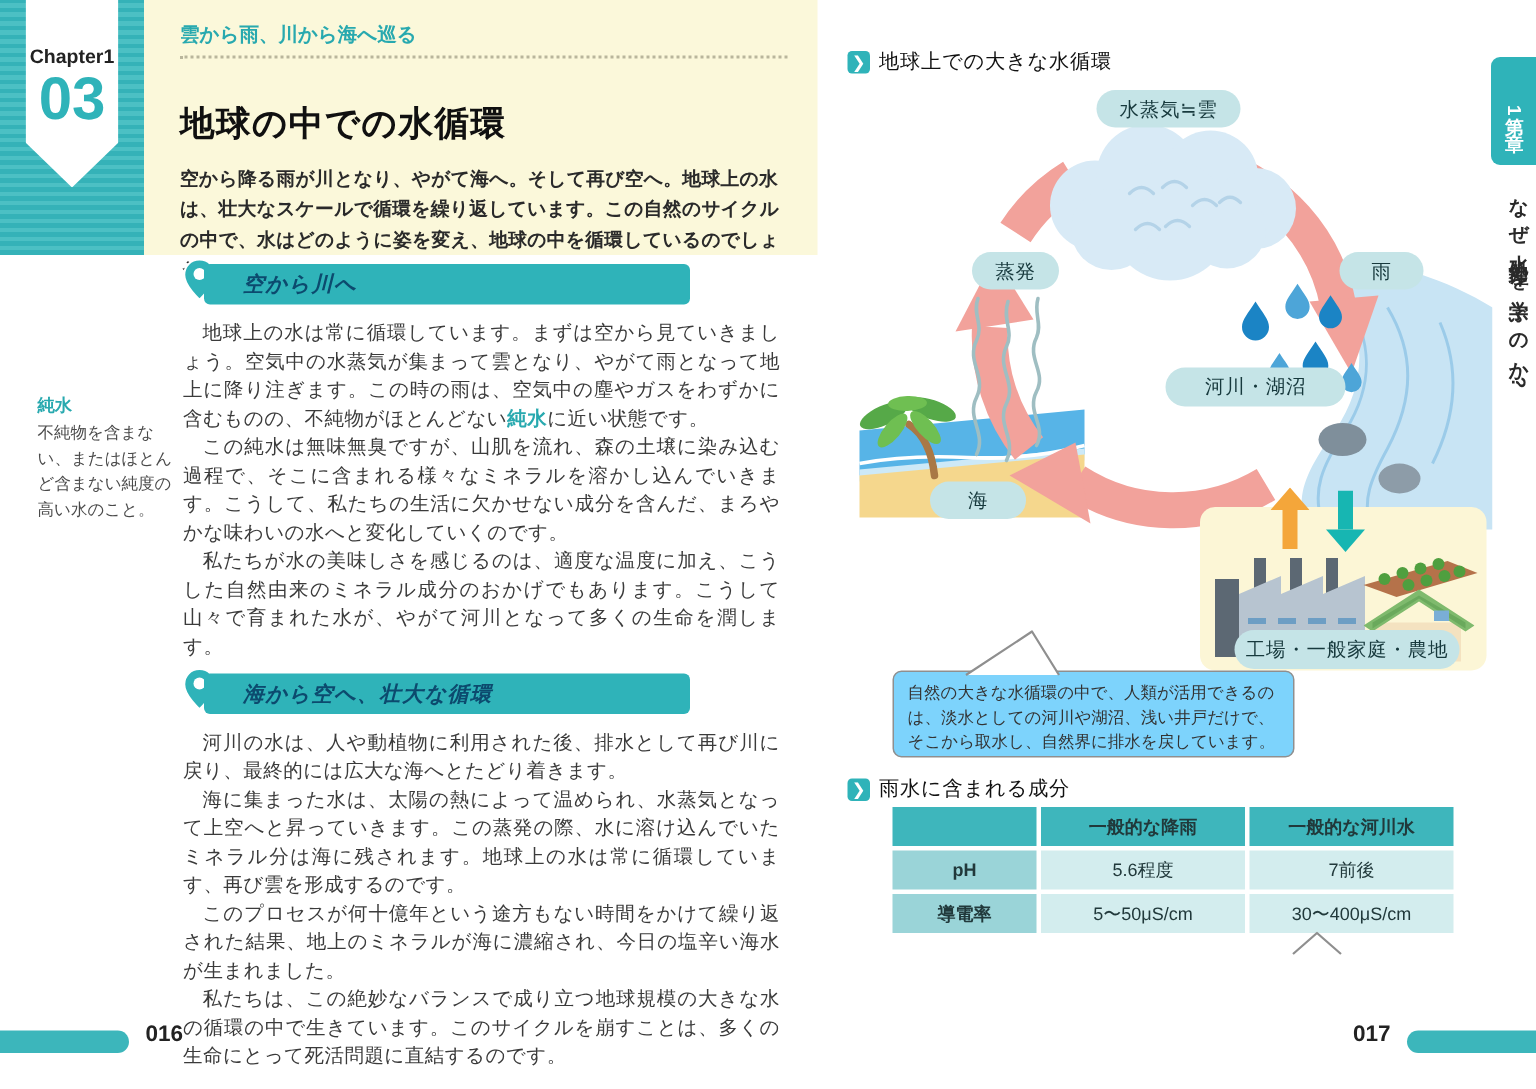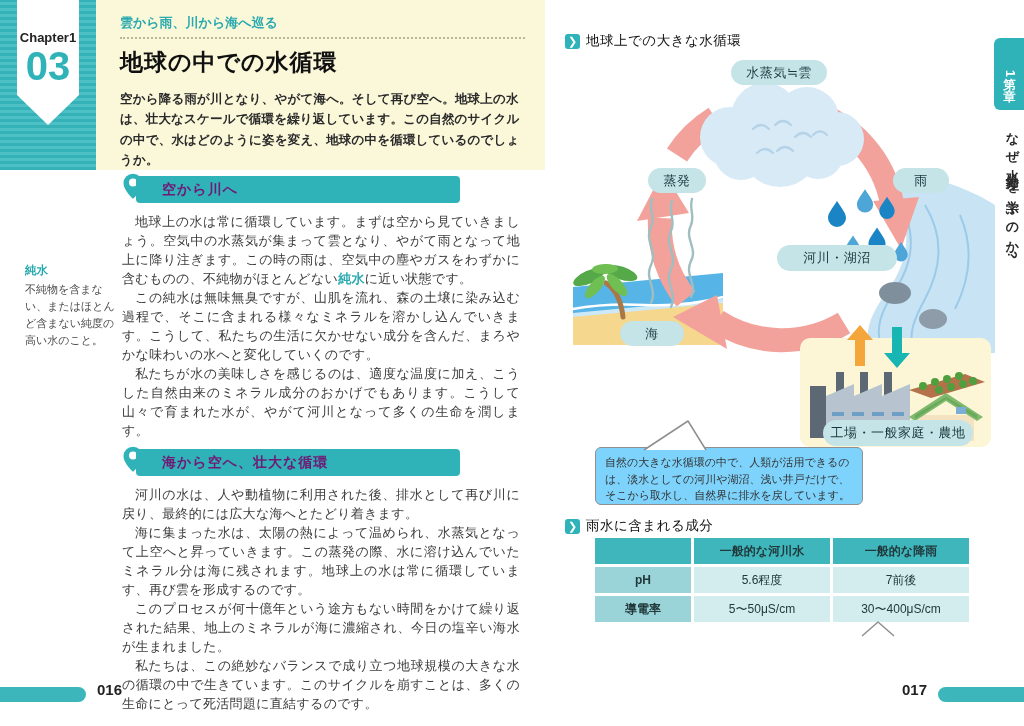--- a/index.html
+++ b/index.html
@@ -9,28 +9,28 @@
   
   #chapter-stripe{position:absolute;left:0;top:0;width:96px;height:170px;
     background:repeating-linear-gradient(0deg,#35b2b8 0 3px,#4cc0c4 3px 6px);}
   #chapter-pennant{position:absolute;left:17px;top:0;width:62px;height:125px;background:#ffffff;
     clip-path:polygon(0 0,100% 0,100% 76%,50% 100%,0 76%);
     display:flex;flex-direction:column;align-items:center;justify-content:flex-start;padding-top:30px;box-sizing:border-box;}
   .chapter-label{font-size:13px;font-weight:bold;color:#222;}
   .chapter-number{font-size:40px;font-weight:bold;color:#2fb3b9;line-height:1.05;}
   #header-box{position:absolute;left:96px;top:0;width:449px;height:170px;background:#fbf8da;box-sizing:border-box;padding:14px 18px 0 24px;}
   #header-subtitle{font-size:13px;font-weight:bold;color:#28a9af;padding-bottom:5px;border-bottom:2px dotted #b9b69c;width:405px;}
-  #page-title{font-size:23px;font-weight:bold;color:#101010;margin-top:8px;letter-spacing:1px;}
+  #page-title{font-size:23px;font-weight:bold;color:#101010;margin-top:28px;letter-spacing:1px;}
   #intro-text{margin-top:11px;width:412px;font-size:12.5px;font-weight:bold;color:#2a2a2a;line-height:1.62;letter-spacing:0.2px;}
 
   
   #main-col{position:absolute;left:122px;top:176px;width:398px;}
   .section-head{position:relative;height:27px;margin-bottom:9px;}
   .section-bar{position:absolute;left:14px;top:0;width:324px;height:27px;background:#2fb3b9;border-radius:4px;
-    color:#701a75;font-size:14px;font-weight:bold;display:flex;align-items:center;padding-left:26px;box-sizing:border-box;letter-spacing:1px;}
+    color:#0c4a6e;font-size:14px;font-weight:bold;display:flex;align-items:center;padding-left:26px;box-sizing:border-box;letter-spacing:1px;font-style:italic;}
   .pin{position:absolute;left:0;top:-4px;}
   .para{margin:0;font-size:13px;line-height:19px;color:#3b3b3b;text-indent:1em;letter-spacing:0.3px;text-align:justify;}
   .keyword{color:#28a9af;font-weight:bold;}
   .sec2{margin-top:9px;}
 
   
   #margin-note{position:absolute;left:25px;top:263px;width:94px;}
   #margin-note .term{font-size:11.5px;font-weight:bold;color:#28a9af;margin-bottom:3px;}
   #margin-note .def{font-size:11px;color:#4a4a4a;line-height:1.55;}
 
@@ -270,22 +270,22 @@
   <svg class="pointer" style="left:632px;top:417px;" width="80" height="34" viewBox="0 0 80 34">
     <path d="M12,33 L56,4 L74,33" fill="#ffffff" stroke="#8f8f8f" stroke-width="1.5" stroke-linejoin="round"></path>
   </svg>
 
   <div class="fig-title" id="fig2-title">
     <div class="fig-chevron">❯</div>
     <div class="fig-label">雨水に含まれる成分</div>
   </div>
   <div id="rain-table">
     <div class="tcell th"></div>
+    <div class="tcell th">一般的な降雨</div>
     <div class="tcell th">一般的な河川水</div>
-    <div class="tcell th">一般的な降雨</div>
     <div class="tcell tlabel">pH</div>
     <div class="tcell tval">5.6程度</div>
     <div class="tcell tval">7前後</div>
     <div class="tcell tlabel">導電率</div>
     <div class="tcell tval">5〜50μS/cm</div>
     <div class="tcell tval">30〜400μS/cm</div>
   </div>
 
   <svg class="pointer" style="left:858px;top:619px;" width="40" height="18" viewBox="0 0 40 18">
     <path d="M4,17 L20,3 L36,17" fill="#ffffff" stroke="#8f8f8f" stroke-width="1.5" stroke-linejoin="round"></path>

